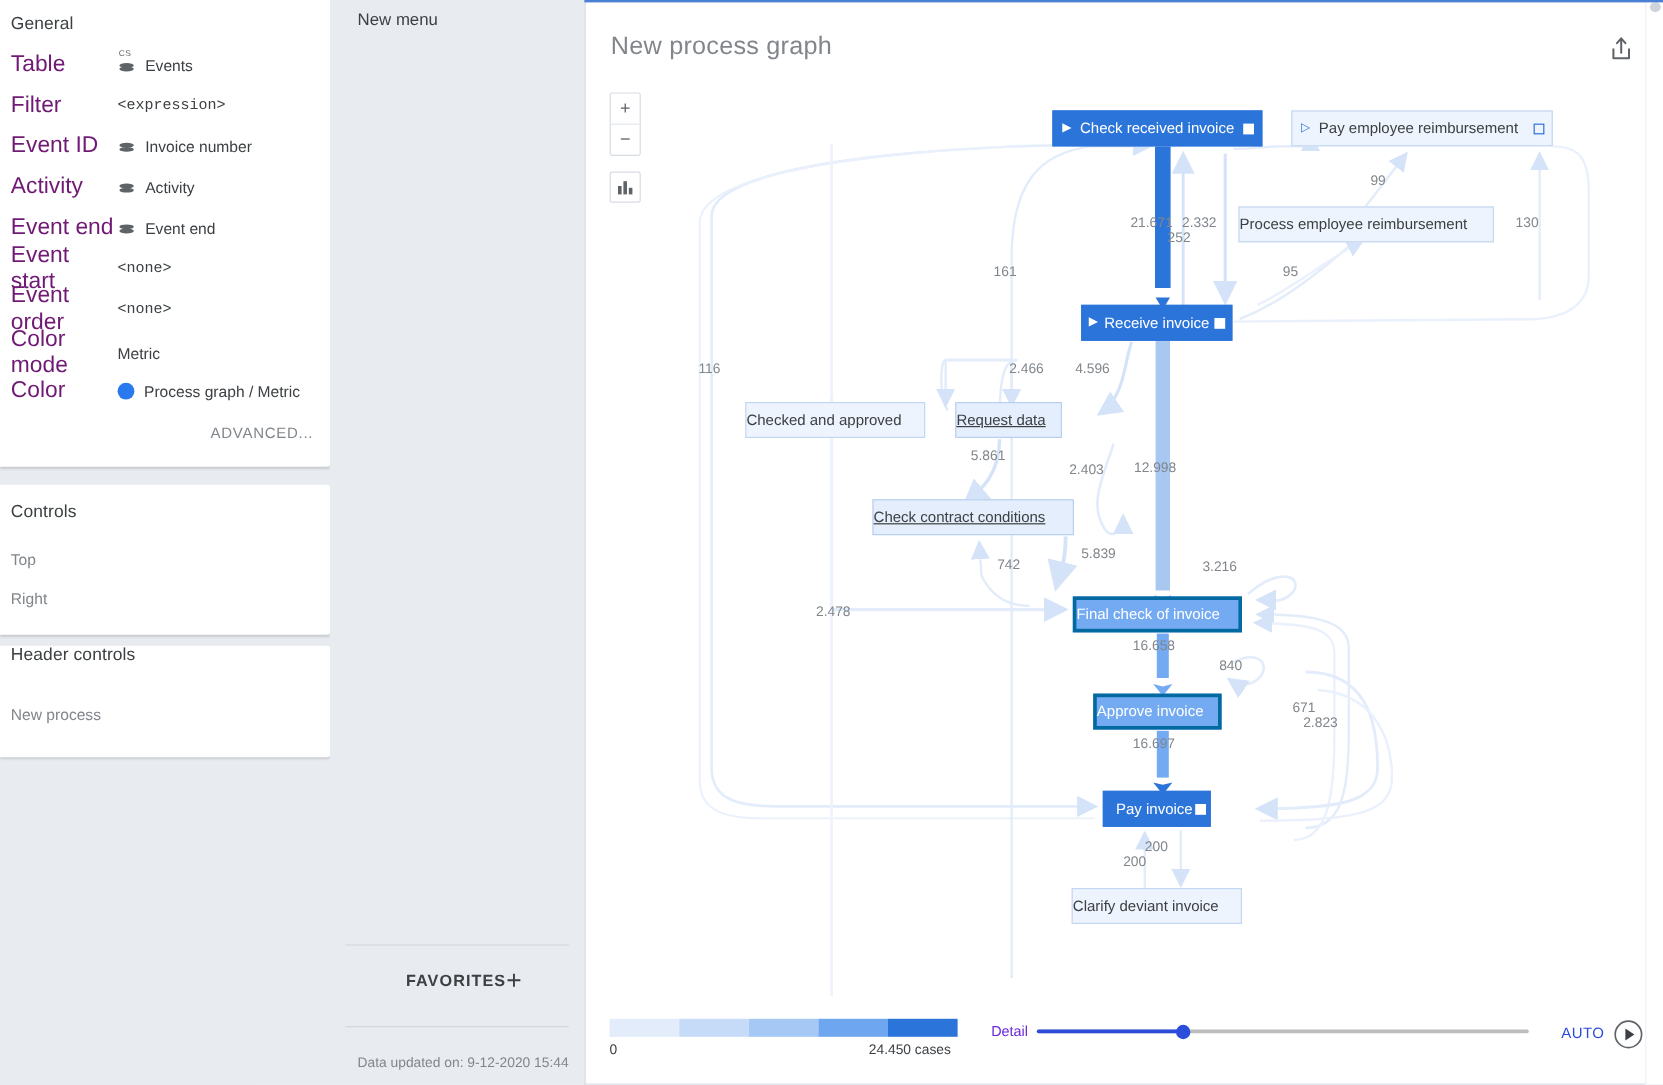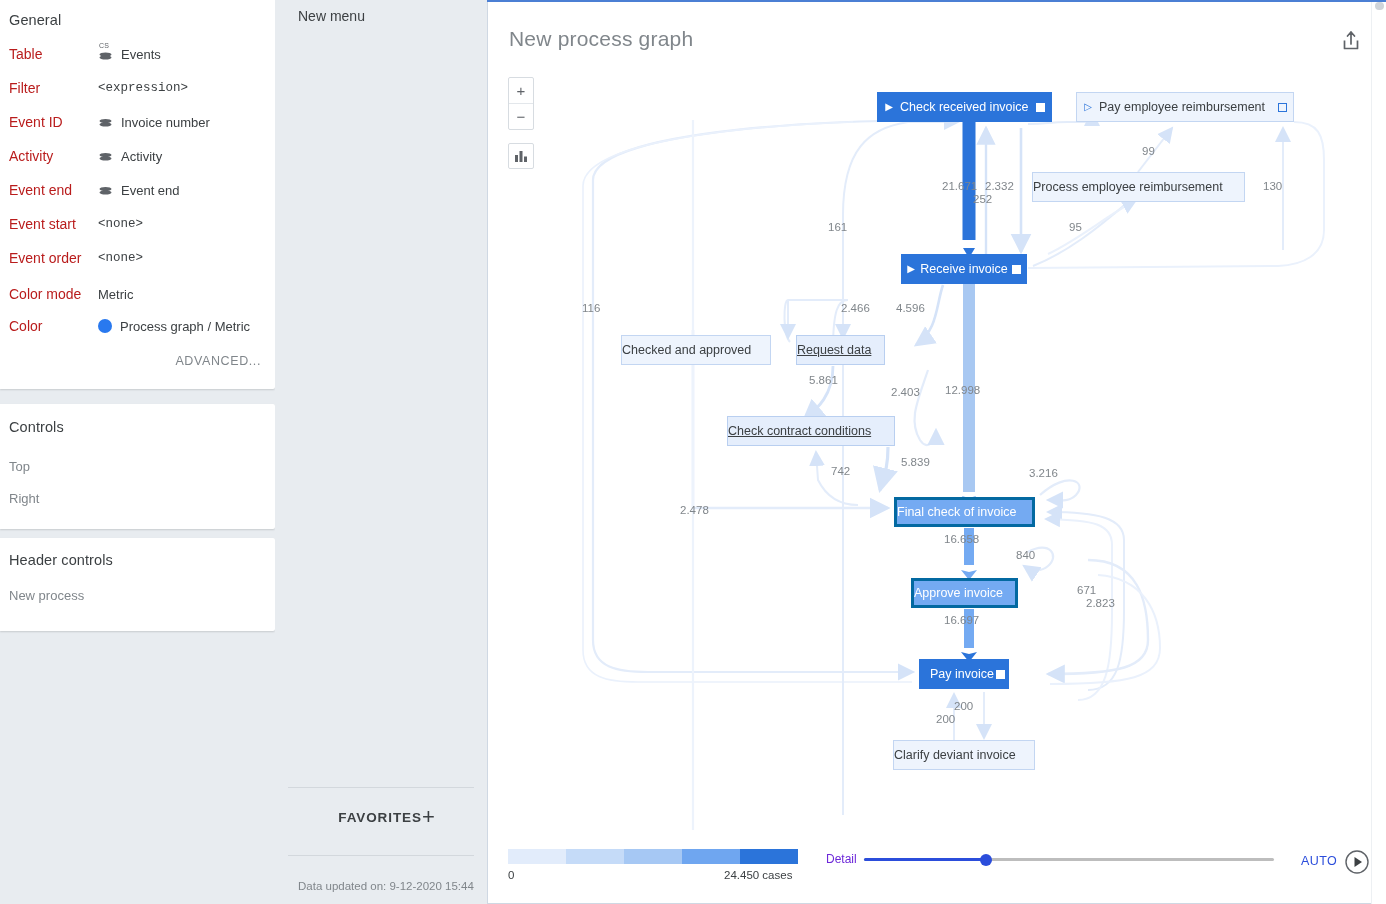--- a/index.html
+++ b/index.html
@@ -16,21 +16,21 @@
   .left-panel{position:absolute;left:0;top:0;width:275px;height:904px;background:#e8ecf0;}
   .card{background:#fff;box-shadow:0 1px 2px rgba(0,0,0,.14);}
   #card-general{position:absolute;left:0;top:-8px;width:275px;height:397px;border-radius:0 2px 2px 0;}
   #card-controls{position:absolute;left:0;top:404px;width:275px;height:125px;border-radius:0 2px 2px 0;}
   #card-header-controls{position:absolute;left:0;top:538px;width:275px;height:93px;border-radius:0 2px 2px 0;}
 
   .card-title{
     position:absolute;left:9px;color:#3c4043;font-size:14.5px;letter-spacing:.1px;
   }
   .prop-row{position:absolute;left:9px;height:18px;display:flex;align-items:center;}
-  .prop-label{width:89px;color:#b91c1c;font-size:14px;}
+  .prop-label{width:89px;color:#701a75;font-size:19px;}
   .prop-value{color:#3c4043;font-size:13px;display:flex;align-items:center;gap:8px;}
   .prop-value.mono{font-family:"Liberation Mono","DejaVu Sans Mono",monospace;font-size:12.5px;color:#3c4043;}
   .db-icon{display:inline-block;width:15px;height:13px;position:relative;flex:0 0 15px;}
   .db-icon svg{display:block;}
   .cs-tag{position:absolute;top:-6px;left:1px;font-size:7px;color:#5f6368;letter-spacing:.3px;}
   .color-dot{width:14px;height:14px;border-radius:50%;background:#2979ef;flex:0 0 14px;}
   #advanced-link{
     position:absolute;right:14px;top:362px;color:#80868b;font-size:12.5px;letter-spacing:.6px;cursor:pointer;
   }
   .sub-item{position:absolute;left:9px;color:#80868b;font-size:13px;}
@@ -188,21 +188,21 @@
       <div id="advanced-link">ADVANCED...</div>
     </div>
 
     <div class="card" id="card-controls">
       <div class="card-title" style="top:15px">Controls</div>
       <div class="sub-item" style="top:55px">Top</div>
       <div class="sub-item" style="top:87px">Right</div>
     </div>
 
     <div class="card" id="card-header-controls">
-      <div class="card-title" style="top:14px">Header controls</div>
+      <div class="card-title" style="top:0">Header controls</div>
       <div class="sub-item" style="top:50px">New process</div>
     </div>
   </div>
 
   <div class="mid-panel">
     <div id="new-menu-label">New menu</div>
     <div class="mid-divider" style="top:787px"></div>
     <div id="fav-row">
       <span id="fav-title">FAVORITES</span>
       <span id="fav-plus">+</span>
@@ -380,21 +380,21 @@
     <div class="edge-label" style="left:581px;top:221px">95</div>
     <div class="edge-label" style="left:340px;top:221px">161</div>
     <div class="edge-label" style="left:94px;top:302px">116</div>
     <div class="edge-label" style="left:353px;top:302px">2.466</div>
     <div class="edge-label" style="left:408px;top:302px">4.596</div>
     <div class="edge-label" style="left:321px;top:374px">5.861</div>
     <div class="edge-label" style="left:403px;top:386px">2.403</div>
     <div class="edge-label" style="left:457px;top:384px">12.998</div>
     <div class="edge-label" style="left:343px;top:465px">742</div>
     <div class="edge-label" style="left:413px;top:456px">5.839</div>
-    <div class="edge-label" style="left:541px;top:467px">3.216</div>
+    <div class="edge-label" style="left:514px;top:467px">3.216</div>
     <div class="edge-label" style="left:192px;top:504px">2.478</div>
     <div class="edge-label" style="left:456px;top:533px">16.658</div>
     <div class="edge-label" style="left:528px;top:549px">840</div>
     <div class="edge-label" style="left:589px;top:584px">671</div>
     <div class="edge-label" style="left:598px;top:597px">2.823</div>
     <div class="edge-label" style="left:456px;top:614px">16.697</div>
     <div class="edge-label" style="left:466px;top:700px">200</div>
     <div class="edge-label" style="left:448px;top:713px">200</div>
 
     <div class="legend-swatches">

